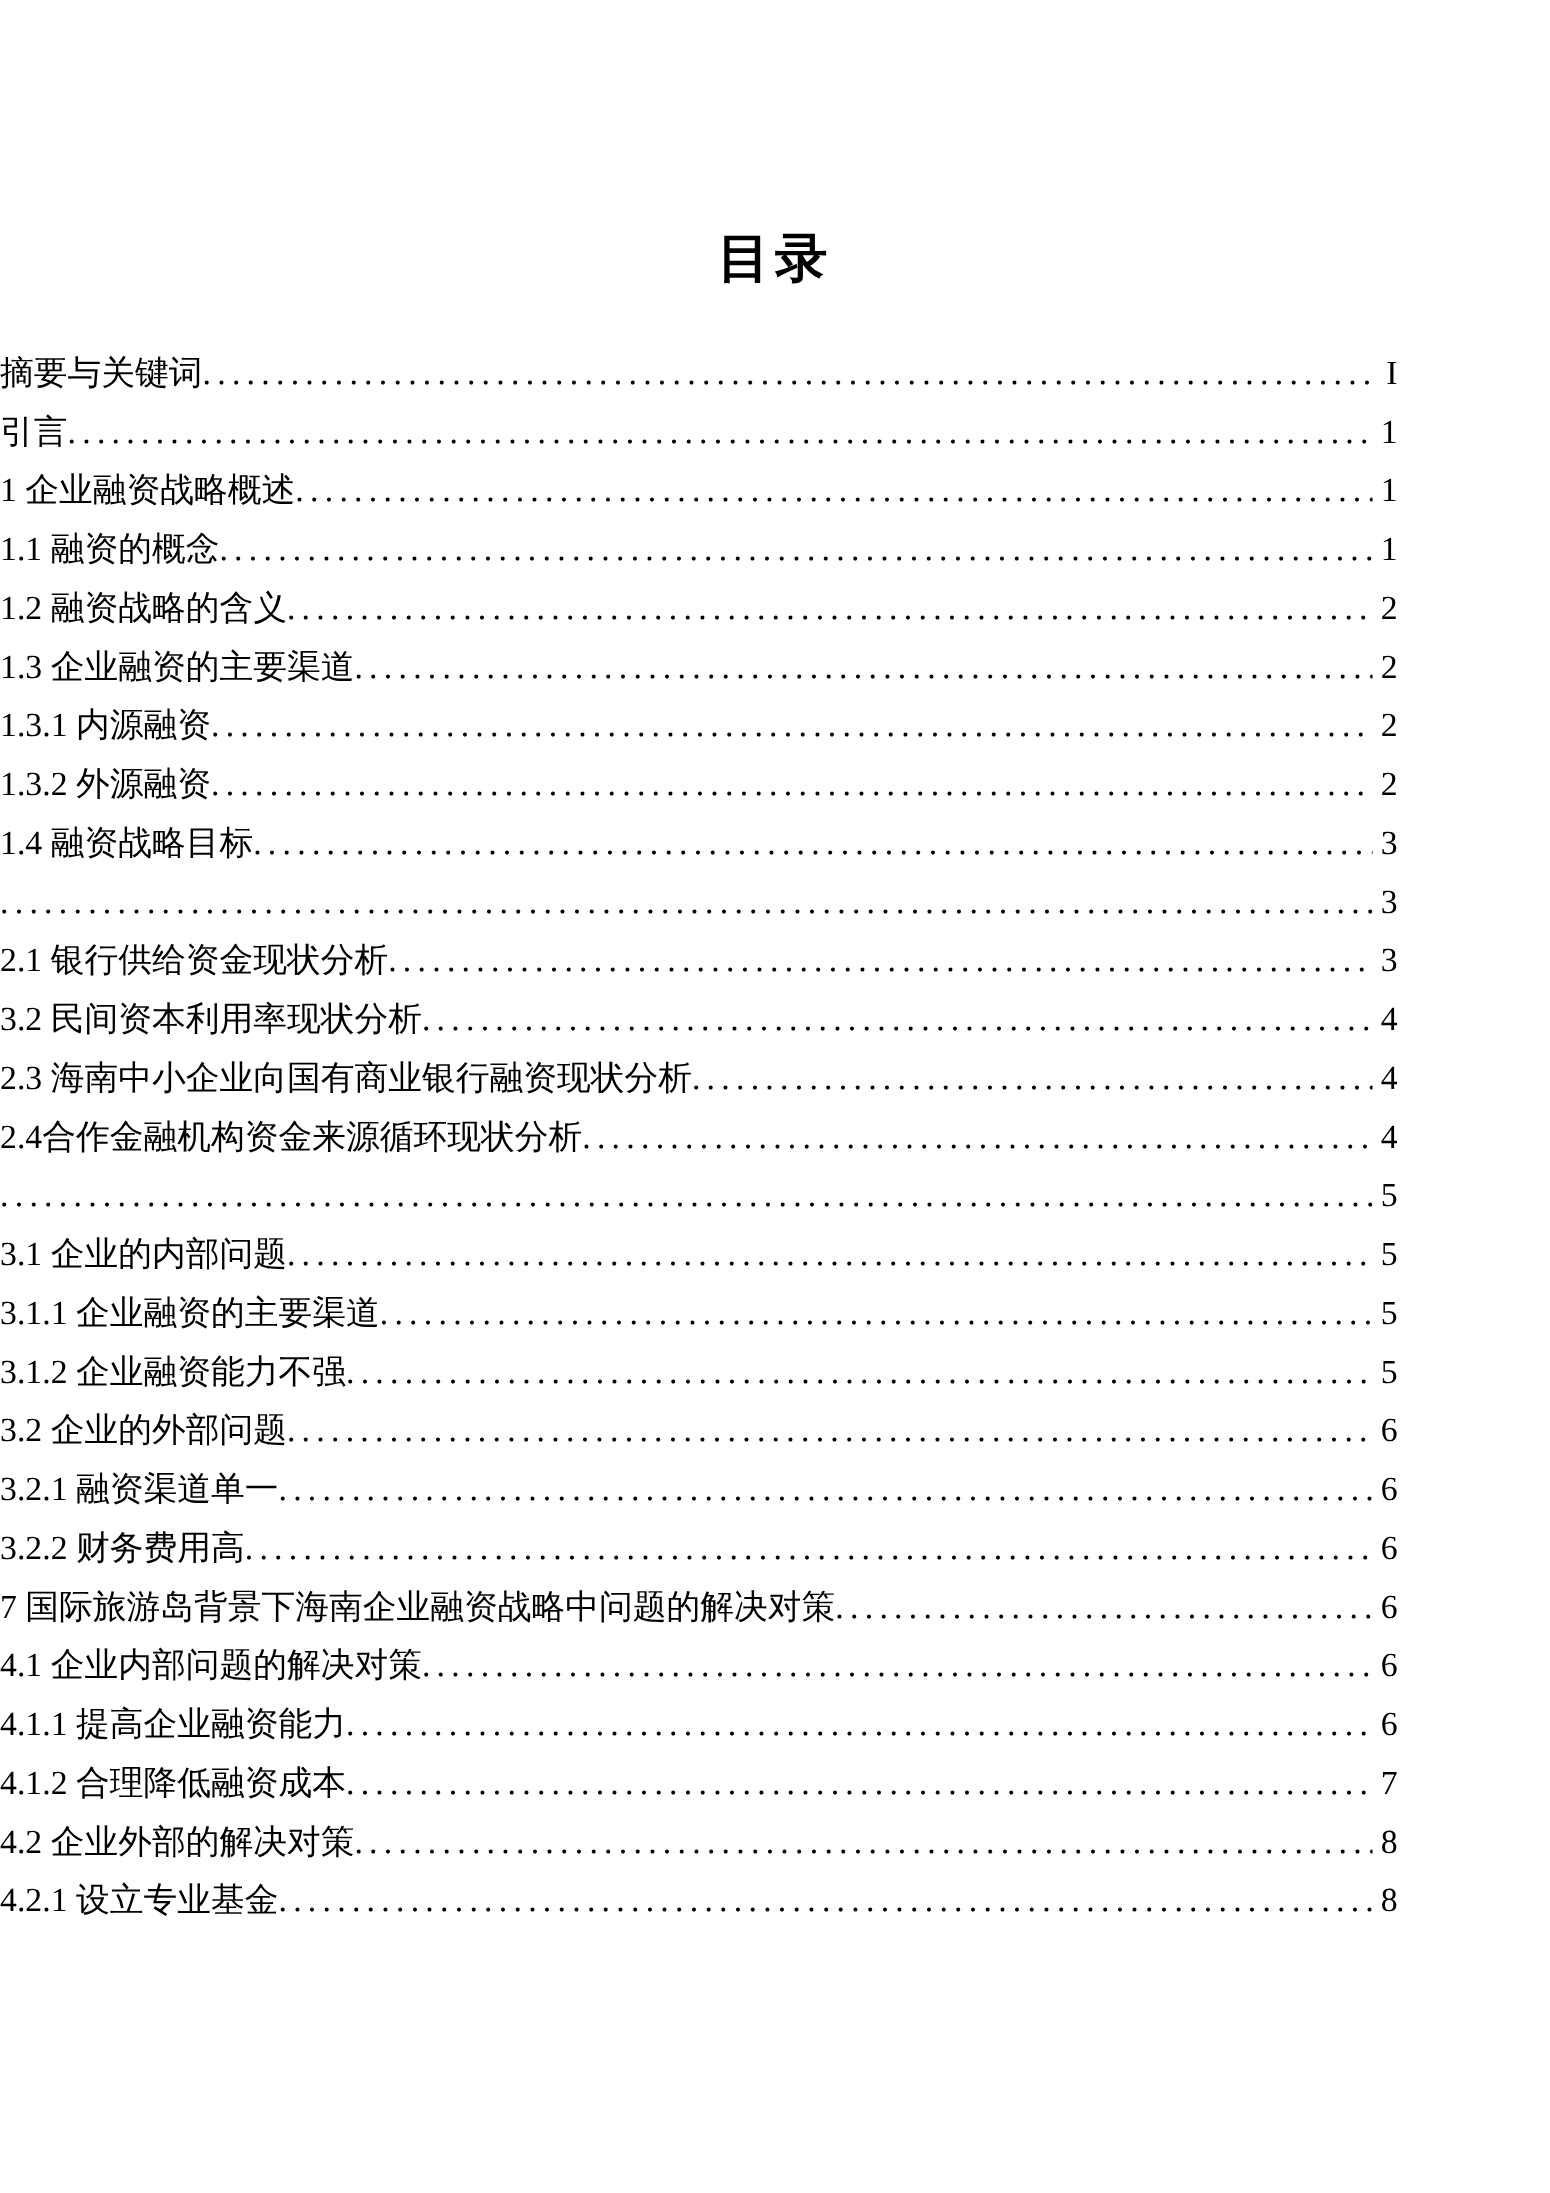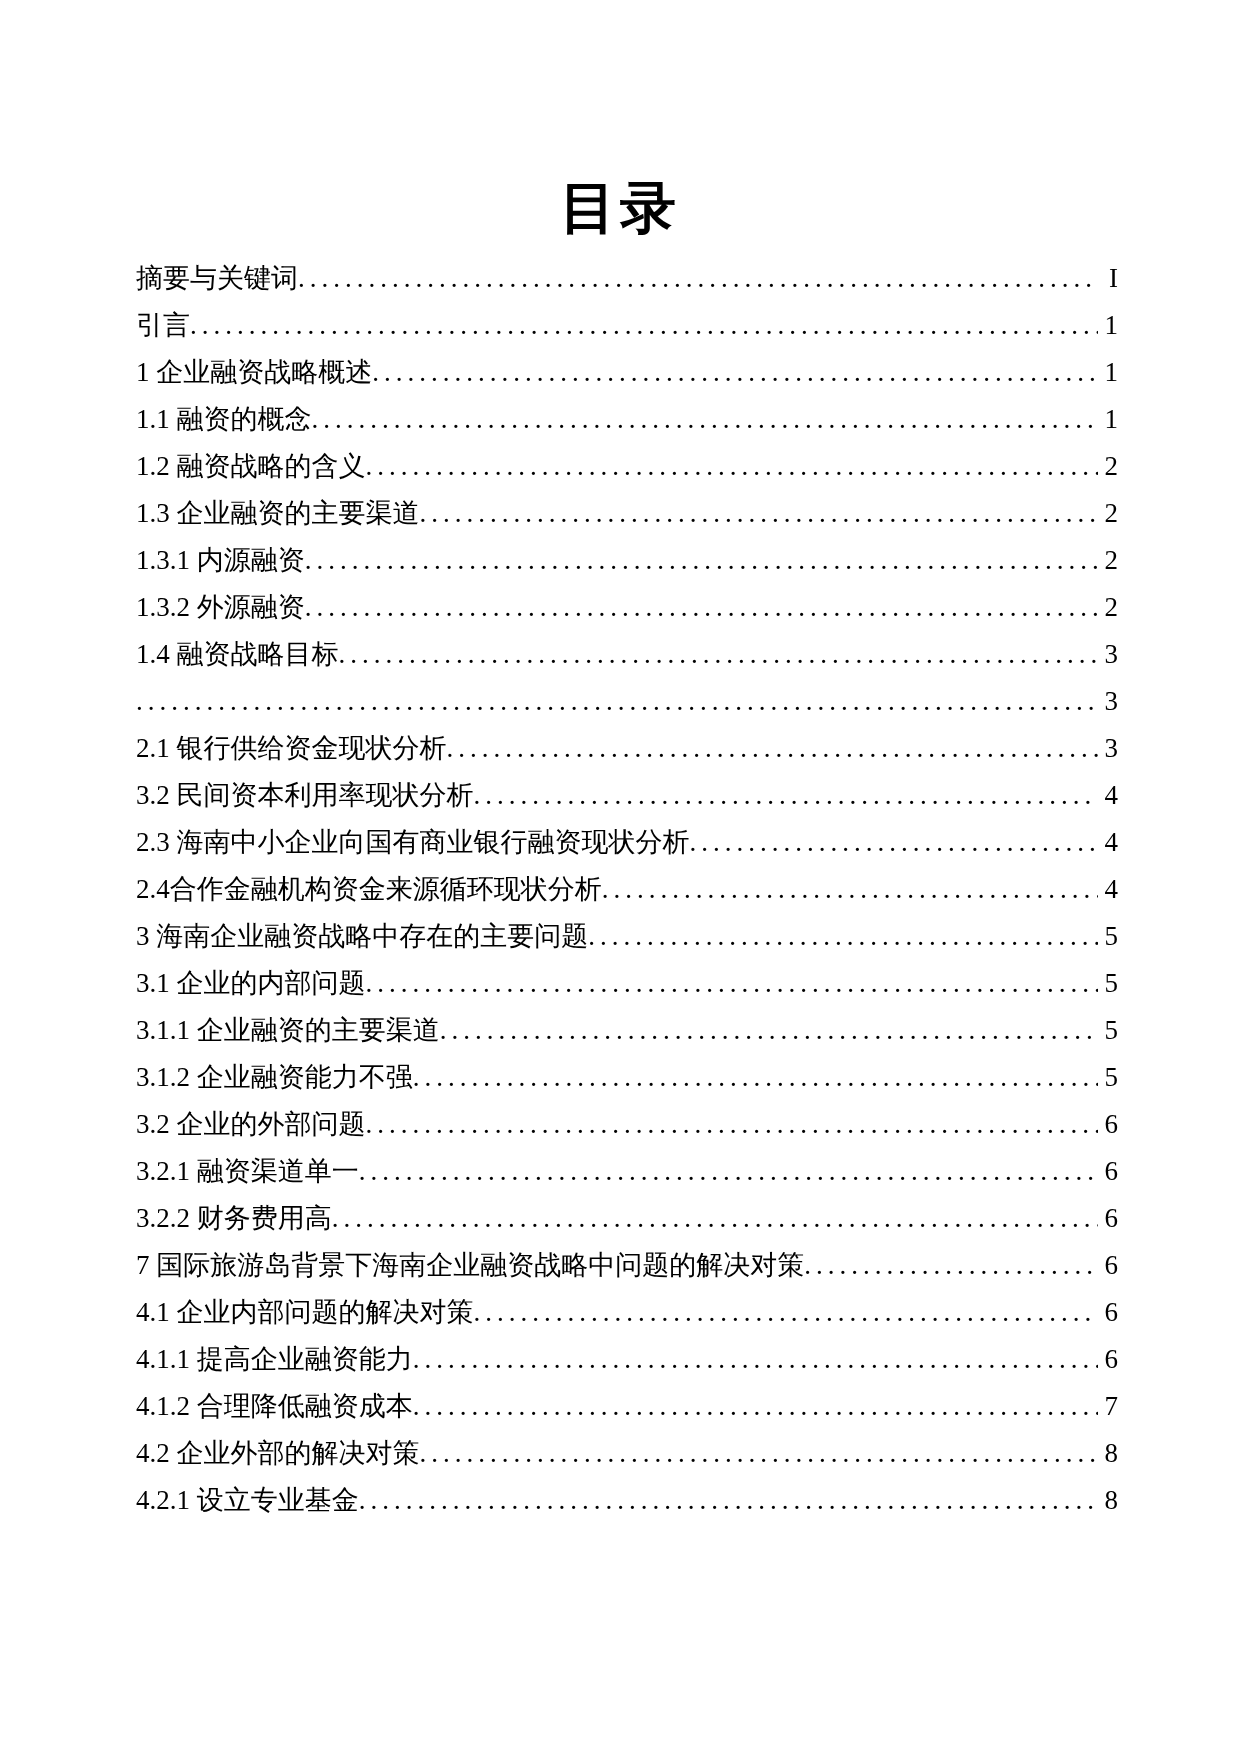--- a/index.html
+++ b/index.html
@@ -14,28 +14,27 @@
     margin: 0 auto;
     background: #ffffff;
     color: #000000;
     font-family: "Liberation Serif", "DejaVu Serif", serif;
     box-sizing: border-box;
     overflow: hidden;
   }
   .doc-title {
     margin-top: 185px;
     text-align: center;
-    font-size: 56px;
+    font-size: 42px;
     font-weight: bold;
     letter-spacing: 4px;
     line-height: 46px;
   }
   .toc-list {
-    margin-top: 24px;
-    padding-left: 136px;
+    margin-top: 44px;
     padding-right: 122px;
   }
   .toc-row {
     display: flex;
     align-items: baseline;
     height: 47px;
     line-height: 47px;
     font-size: 27px;
     overflow: hidden;
   }
@@ -146,21 +145,20 @@
     <span class="toc-page">4</span>
   </div>
 
   <div class="toc-row">
     <span class="toc-label">2.4合作金融机构资金来源循环现状分析</span>
     <span class="toc-leader"></span>
     <span class="toc-page">4</span>
   </div>
 
   <div class="toc-row">
-    <span class="toc-label">3 海南企业融资战略中存在的主要问题</span>
     <span class="toc-leader"></span>
     <span class="toc-page">5</span>
   </div>
 
   <div class="toc-row">
     <span class="toc-label">3.1 企业的内部问题</span>
     <span class="toc-leader"></span>
     <span class="toc-page">5</span>
   </div>
 

